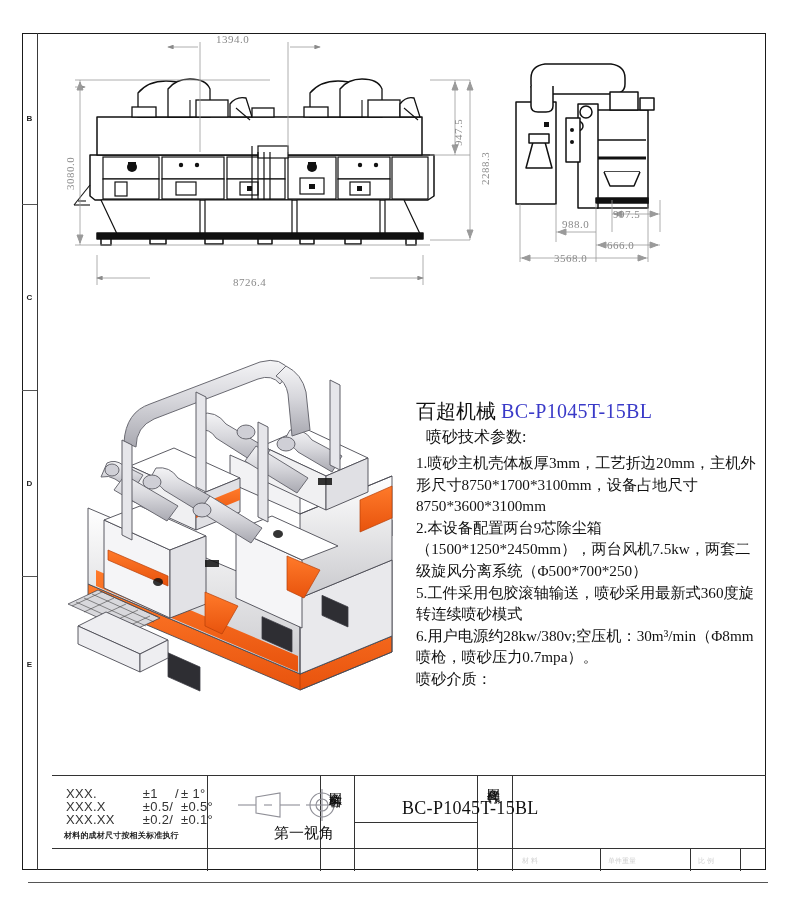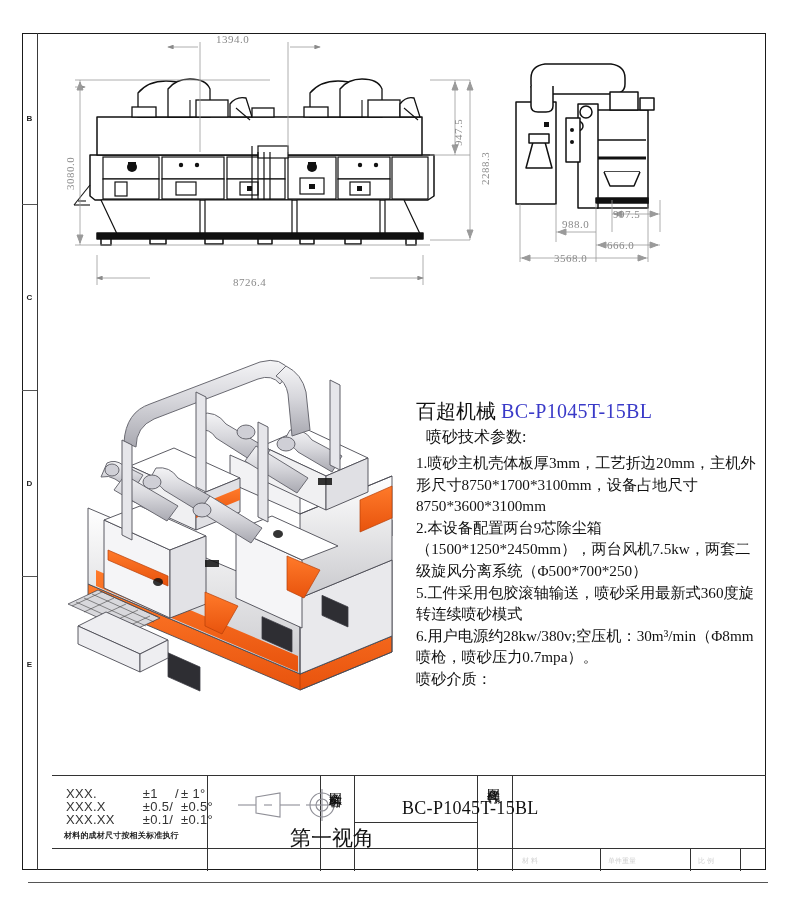--- a/index.html
+++ b/index.html
@@ -154,22 +154,22 @@
     font-family: Liberation Serif, serif;
     font-size: 8px;
     font-weight: 700;
     color: #222;
     letter-spacing: 0.2px;
   }
   .view-angle-label {
     position: absolute;
     left: 222px; top: 48px;
     width: 100px;
-    text-align: right;
-    font-size: 21px;
+    text-align: left;
+    font-size: 15px;
     color: #111;
   }
   .vert-label {
     position: absolute;
     writing-mode: vertical-rl;
     text-orientation: upright;
     font-size: 13px;
     line-height: 15px;
     letter-spacing: 1px;
     color: #111;
@@ -570,21 +570,21 @@
         <td>± 1°</td>
       </tr>
       <tr>
         <td>XXX.X</td>
         <td class="c2">±0.5/</td>
         <td></td>
         <td>±0.5°</td>
       </tr>
       <tr>
         <td>XXX.XX</td>
-        <td class="c2">±0.1/</td>
+        <td class="c2">±0.2/</td>
         <td></td>
         <td>±0.1°</td>
       </tr>
     </tbody>
       </table>
     <div class="tol-note">材料的成材尺寸按相关标准执行</div>
 
     <svg style="position:absolute;left:178px;top:8px;" width="120" height="42" viewBox="0 0 120 42">
       <g stroke="#8f8f97" stroke-width="1.1" fill="none">
         <path d="M8,21 L26,21"></path>

